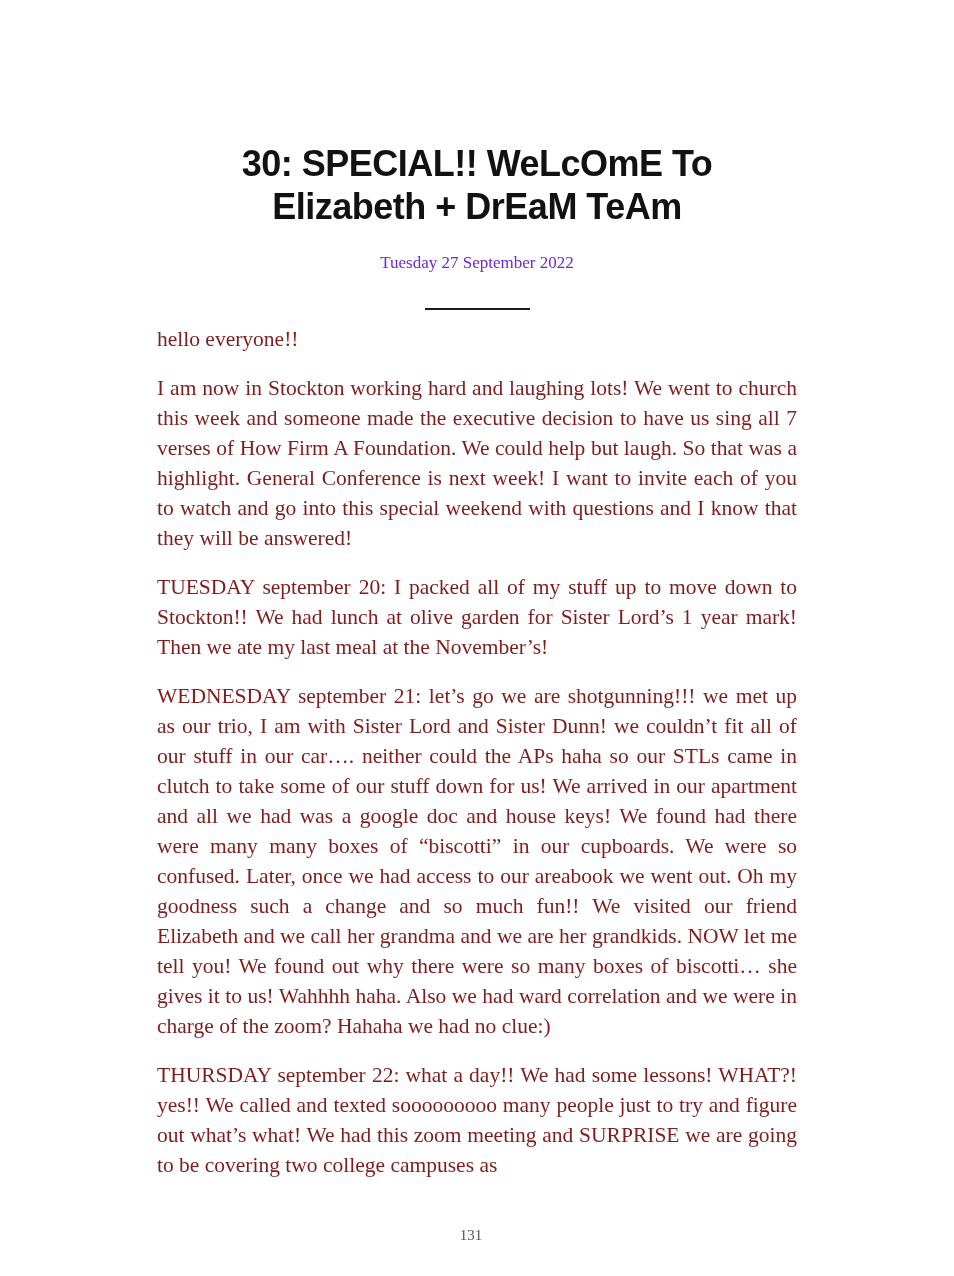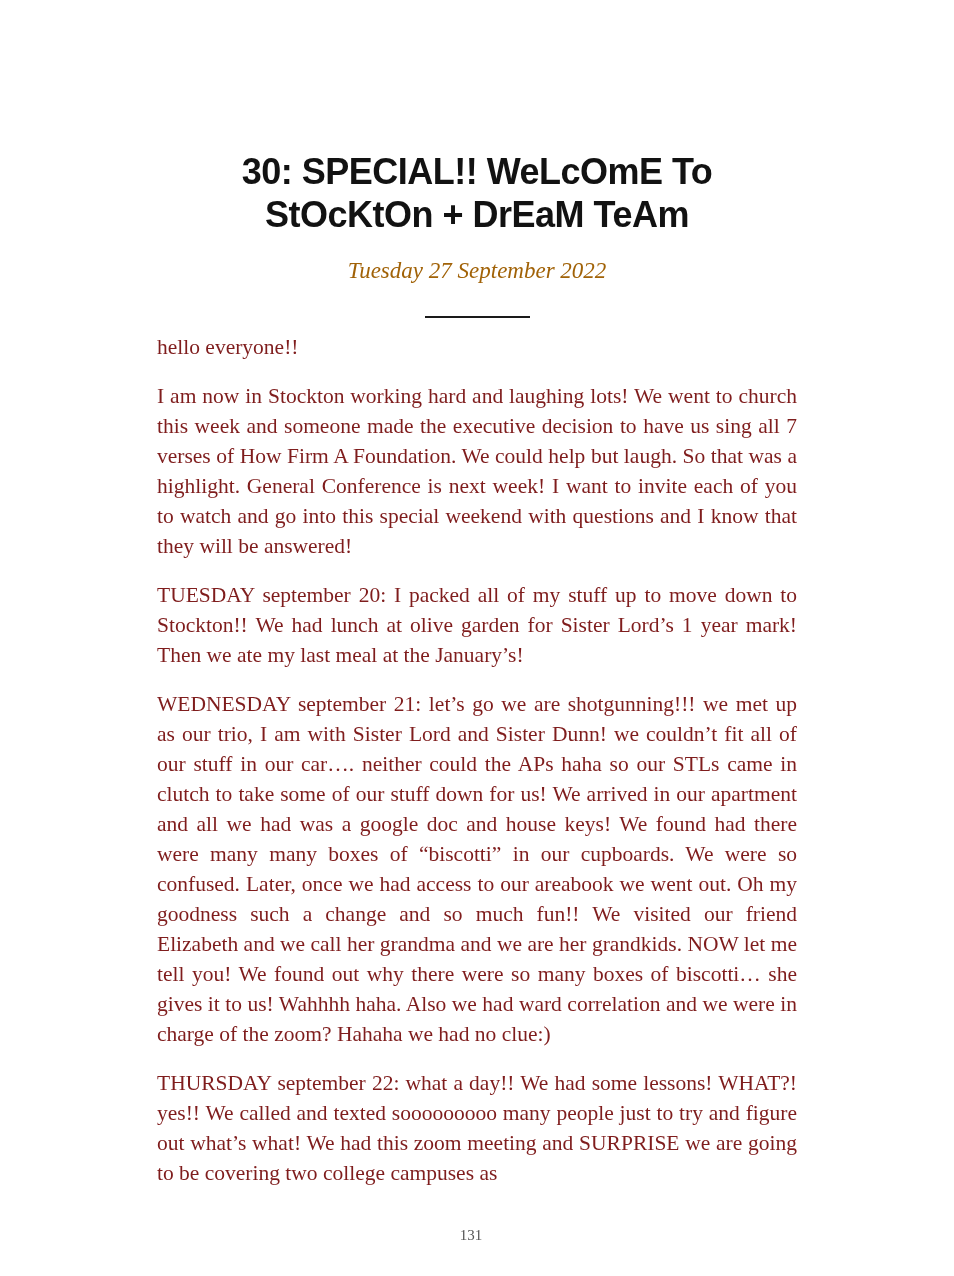--- a/index.html
+++ b/index.html
@@ -10,42 +10,41 @@
   .page {
     position: relative;
     width: 954px;
     height: 1276px;
     background: #ffffff;
     overflow: hidden;
     font-family: "Liberation Serif", serif;
   }
   .content {
     width: 640px;
-    margin: 16px auto;
+    margin: 8px auto;
     padding-top: 110px;
   }
   .title {
     font-family: "Liberation Sans", sans-serif;
     font-weight: 700;
     font-size: 36px;
     line-height: 43px;
     letter-spacing: -0.5px;
     text-align: center;
     color: #121212;
   }
   .title .title-line {
     display: block;
   }
   .date {
     margin-top: 7px;
     text-align: center;
-    font-style: italic;
-    font-size: 23px;
+    font-size: 17px;
     line-height: 22px;
-    color: #a16207;
+    color: #6d28d9;
   }
   .divider {
     width: 105px;
     height: 0;
     border-bottom: 2px solid #1a1a1a;
     margin: 34px auto 0 auto;
   }
   .body-text {
     margin-top: 14px;
   }
@@ -67,31 +66,31 @@
   }
 </style>
 </head>
 <body>
 
 <div class="page">
   <div class="content">
 
     <h1 class="title">
       <span class="title-line">30: SPECIAL!! WeLcOmE To</span>
-      <span class="title-line">StOcKtOn + DrEaM TeAm</span>
+      <span class="title-line">Elizabeth + DrEaM TeAm</span>
     </h1>
 
     <div class="date">Tuesday 27 September 2022</div>
 
     <div class="divider"></div>
 
     <div class="body-text">
       <p>hello everyone!!</p>
       <p>I am now in Stockton working hard and laughing lots! We went to church this week and someone made the executive decision to have us sing all 7 verses of How Firm A Foundation. We could help but laugh. So that was a highlight. General Conference is next week! I want to invite each of you to watch and go into this special weekend with questions and I know that they will be answered!</p>
-      <p>TUESDAY september 20: I packed all of my stuff up to move down to Stockton!! We had lunch at olive garden for Sister Lord’s 1 year mark! Then we ate my last meal at the January’s!</p>
+      <p>TUESDAY september 20: I packed all of my stuff up to move down to Stockton!! We had lunch at olive garden for Sister Lord’s 1 year mark! Then we ate my last meal at the November’s!</p>
       <p>WEDNESDAY september 21: let’s go we are shotgunning!!! we met up as our trio, I am with Sister Lord and Sister Dunn! we couldn’t fit all of our stuff in our car…. neither could the APs haha so our STLs came in clutch to take some of our stuff down for us! We arrived in our apartment and all we had was a google doc and house keys! We found had there were many many boxes of “biscotti” in our cupboards. We were so confused. Later, once we had access to our areabook we went out. Oh my goodness such a change and so much fun!! We visited our friend Elizabeth and we call her grandma and we are her grandkids. NOW let me tell you! We found out why there were so many boxes of biscotti… she gives it to us! Wahhhh haha. Also we had ward correlation and we were in charge of the zoom? Hahaha we had no clue:)</p>
       <p>THURSDAY september 22: what a day!! We had some lessons! WHAT?! yes!! We called and texted sooooooooo many people just to try and figure out what’s what! We had this zoom meeting and SURPRISE we are going to be covering two college campuses as</p>
     </div>
 
   </div>
 
   <div class="page-number">131</div>
 </div>
 
 </body></html>

